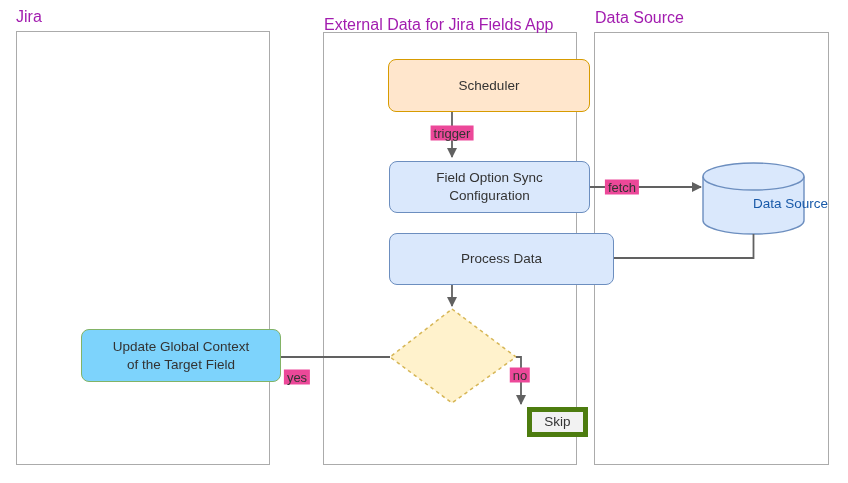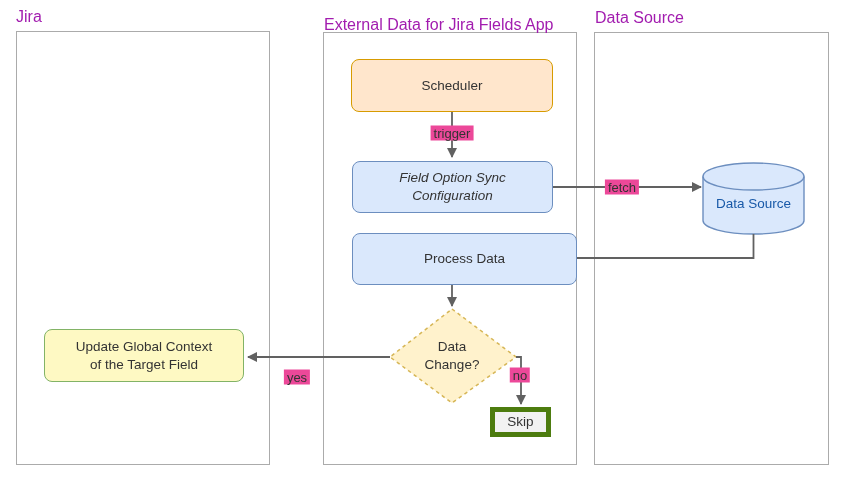--- a/index.html
+++ b/index.html
@@ -10,27 +10,27 @@
   .lane {
     position:absolute; border:1px solid #ababab; background:#ffffff; box-sizing:border-box;
   }
   .lane-label {
     position:absolute; font-size:16px; color:#a21caf; white-space:nowrap;text-align:right;
   }
   .connector-layer { position:absolute; left:0; top:0; pointer-events:none; }
   .node {
     position:absolute; box-sizing:border-box;
     display:flex; align-items:center; justify-content:center; text-align:center;
-    font-size:13.5px; color:#333333; line-height:1.3;
+    font-size:13.5px; color:#333333; line-height:1.3;margin-left:37px;
   }
   .rounded { border-radius:8px; }
   .node-scheduler { left:351px; top:59px;  width:202px; height:53px; background:#FFE6CC; border:1.5px solid #D79B00; }
-  .node-fosc      { left:352px; top:161px; width:201px; height:52px; background:#DAE8FC; border:1.5px solid #6C8EBF; padding:0 22px;font-style:italic; }
+  .node-fosc      { left:352px; top:161px; width:201px; height:52px; background:#DAE8FC; border:1.5px solid #6C8EBF; padding:0 22px; }
   .node-process   { left:352px; top:233px; width:225px; height:52px; background:#DAE8FC; border:1.5px solid #6C8EBF; }
-  .node-green     { left:44px;  top:329px; width:200px; height:53px; background:#fef9c3; border:1.5px solid #82B366; padding:0 27px; }
+  .node-green     { left:44px;  top:329px; width:200px; height:53px; background:#7dd3fc; border:1.5px solid #82B366; padding:0 27px; }
   .node-skip      { left:490px; top:407px; width:61px;  height:30px; background:#F2F2F2; border:5px solid #4d7c0f; }
   .diamond-label  { left:416px; top:330px; width:72px;  height:52px; background:transparent; border:none; }
   .db-label       { left:703px; top:196px; width:101px; height:16px; background:transparent; border:none; color:#1859A8; }
   .edge-label {
     position:absolute; transform:translate(-50%,-50%);
     background:#ec4899; padding:0 3px; font-size:13px; color:#333333; white-space:nowrap;
   }
   .el-trigger { left:452px; top:133px; }
   .el-fetch   { left:622px; top:187px; }
   .el-yes     { left:297px; top:357px;margin-top:20px; }
@@ -81,23 +81,20 @@
   </div>
 
   <div class="node rounded node-fosc">
     <span>Field Option Sync Configuration</span>
   </div>
 
   <div class="node rounded node-process">
     <span>Process Data</span>
   </div>
 
-  <div class="node diamond-label">
-    <span>Data Change?</span>
-  </div>
 
   <div class="node node-skip">
     <span>Skip</span>
   </div>
 
   <div class="node rounded node-green">
     <span>Update Global Context of the Target Field</span>
   </div>
 
   <div class="node db-label">

